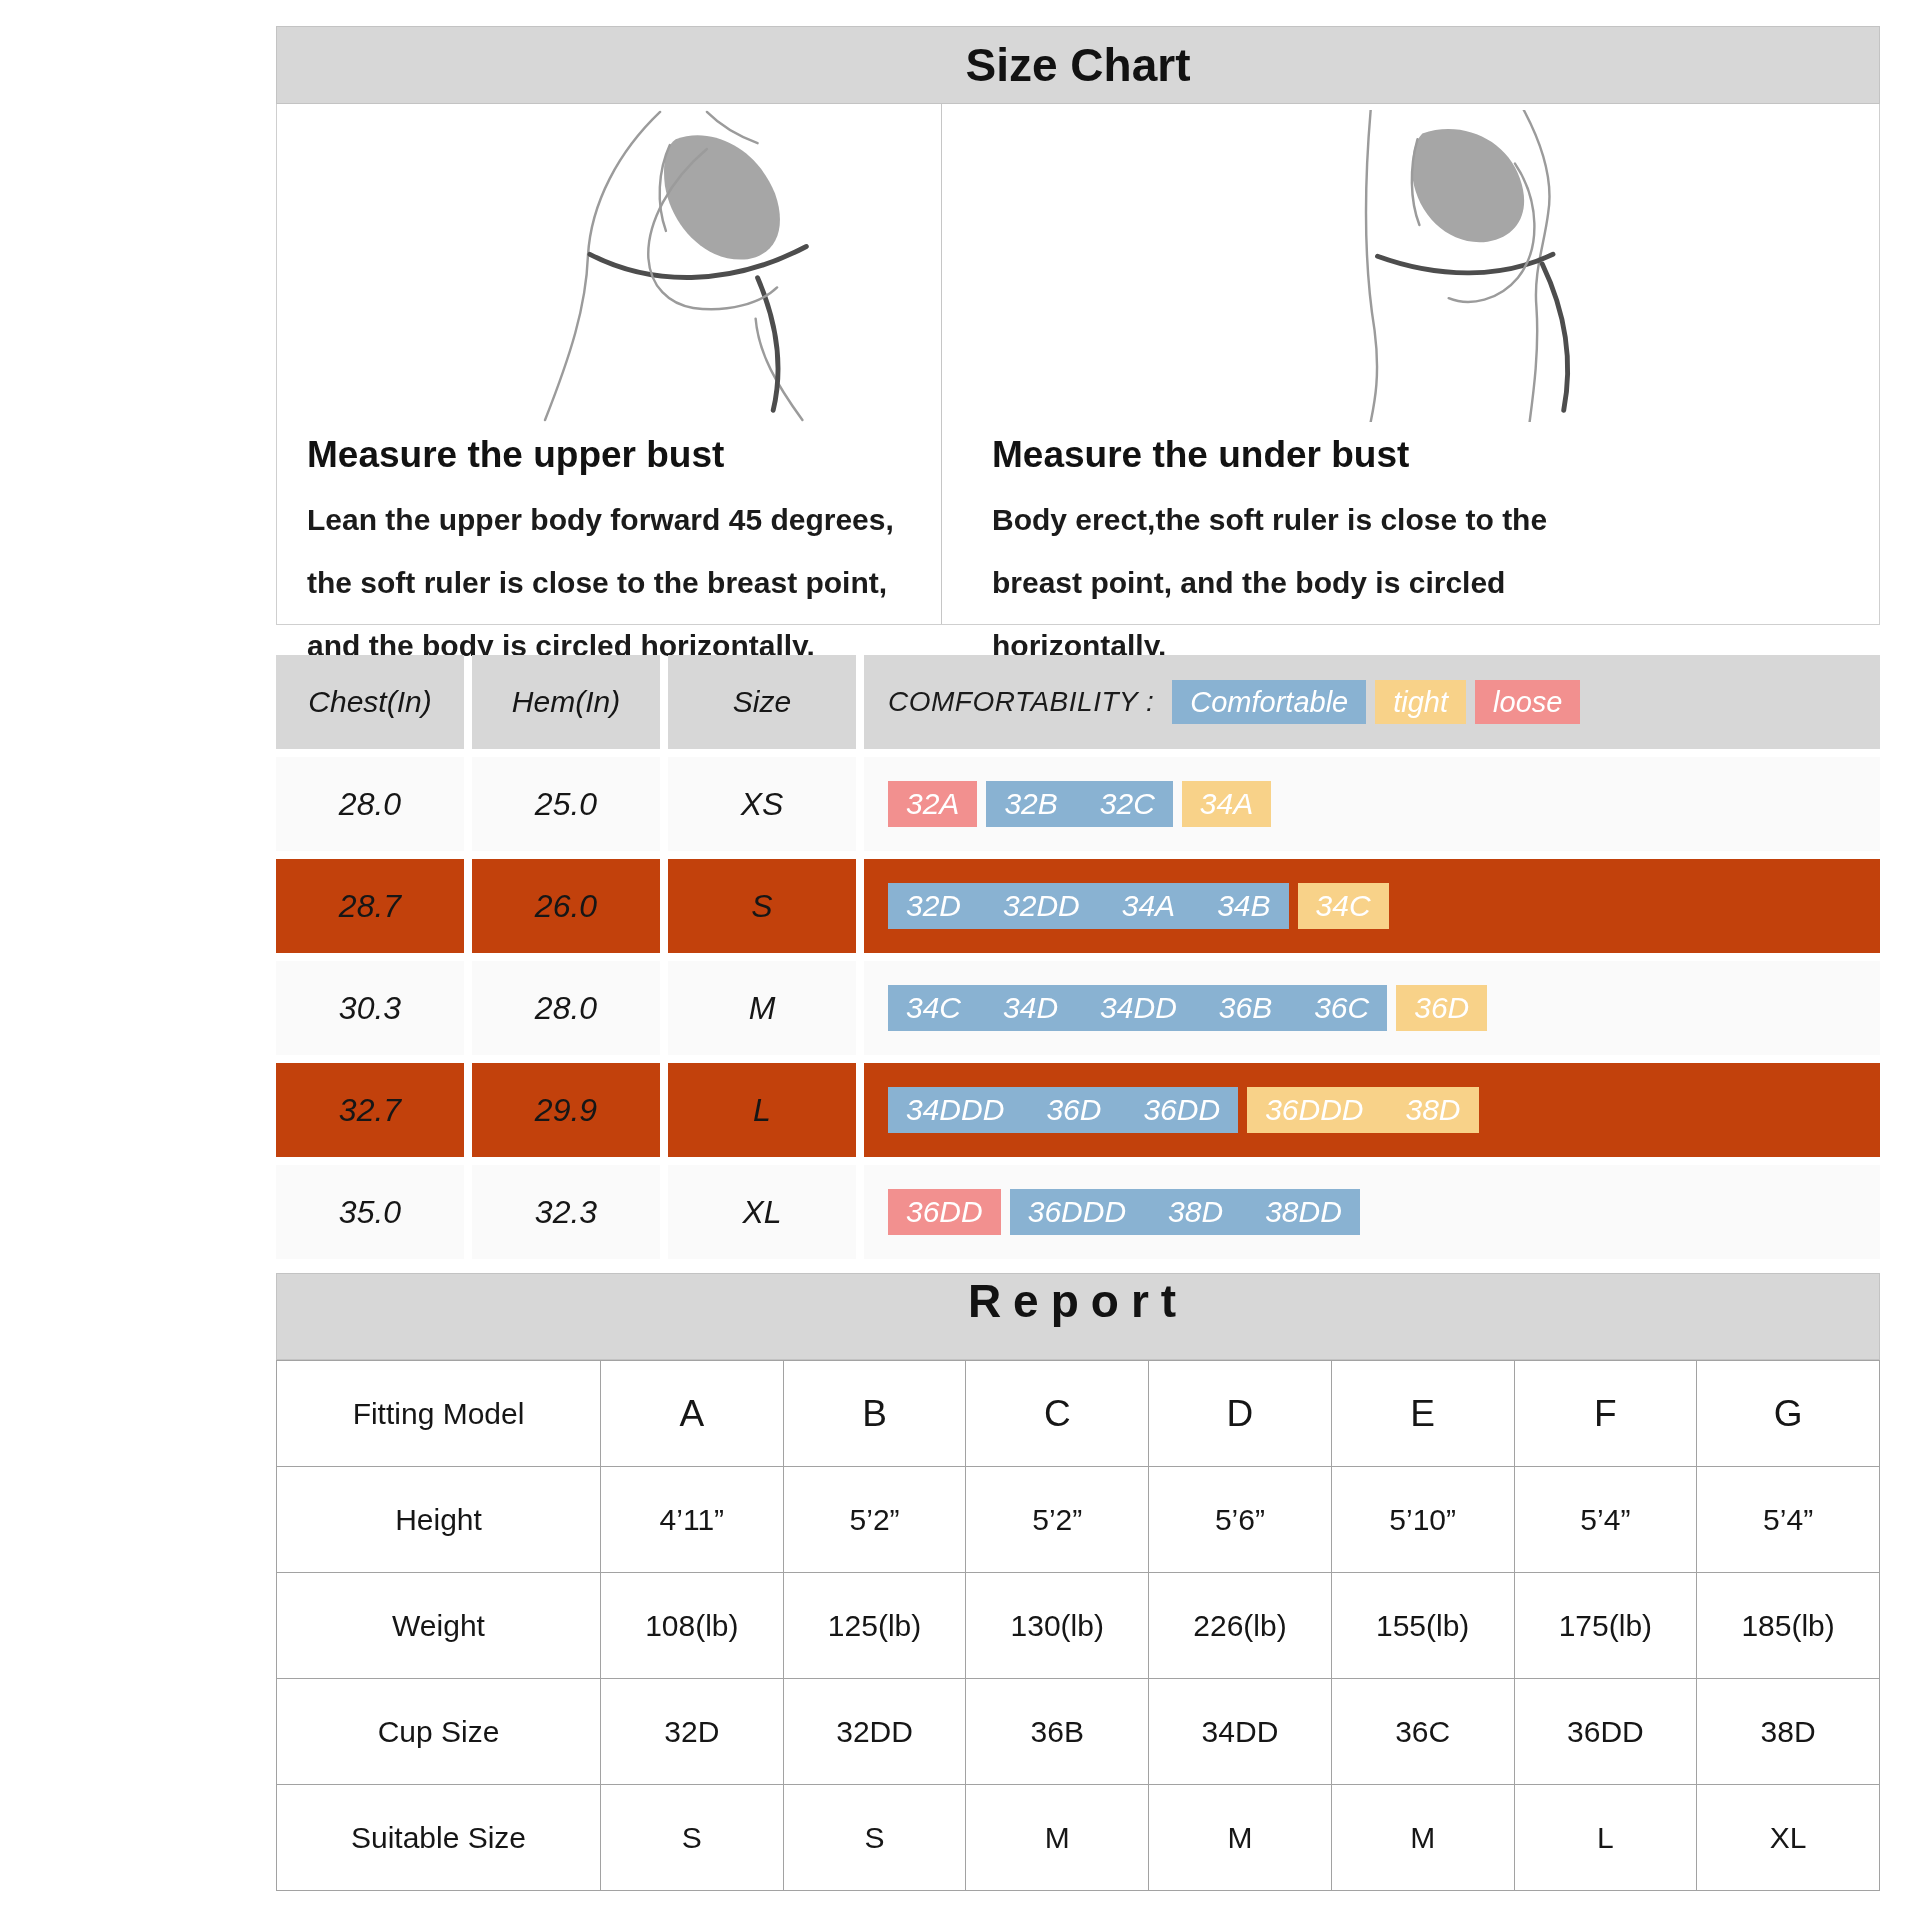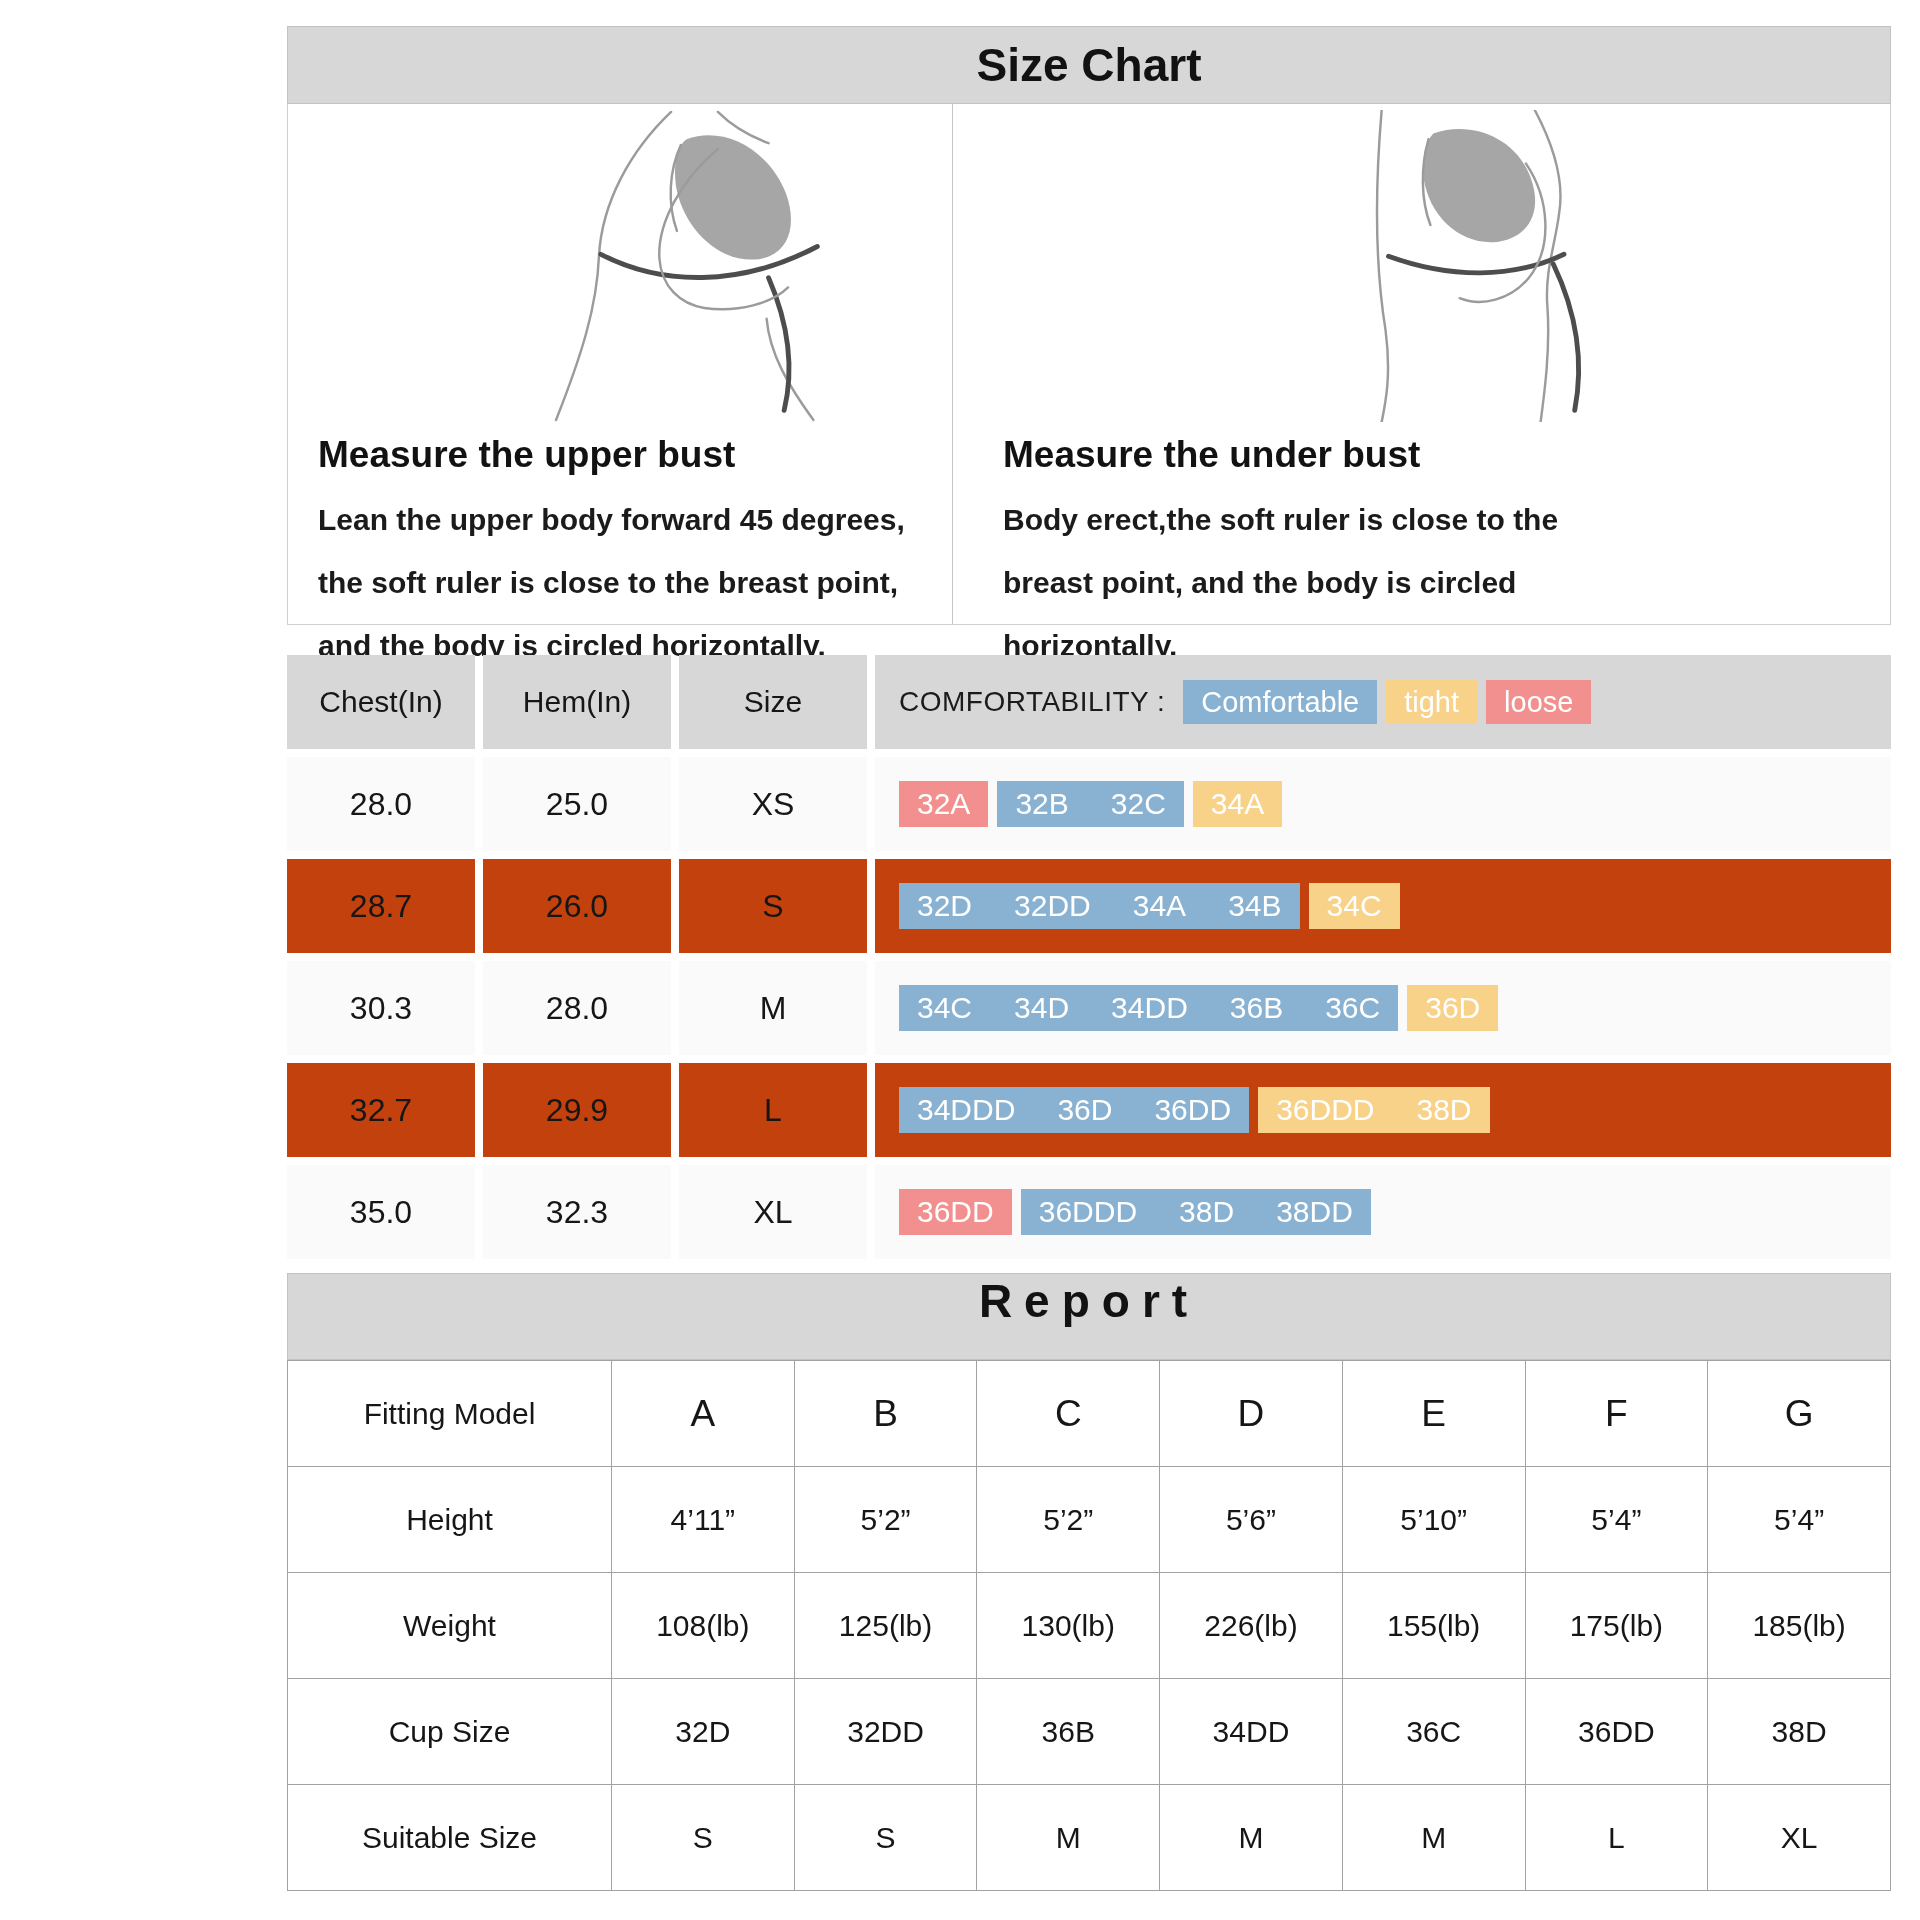--- a/index.html
+++ b/index.html
@@ -1,21 +1,21 @@
 <!DOCTYPE html>
 <html><head>
 <meta charset="utf-8">
 <style>
   * { box-sizing: border-box; }
   html,body { margin:0; padding:0; background:#ffffff; }
   body {
     width:1920px; height:1920px; overflow:hidden; position:relative;
     font-family:"Liberation Sans", sans-serif; color:#161616;
   }
-  .content { position:absolute; left:287px; top:26px; width:1604px; }
+  .content { position:absolute; left:276px; top:26px; width:1604px; }
 
   
   .title-bar {
     height:78px; background:#d7d7d7; border:1px solid #c3c3c3;
     display:flex; align-items:center; justify-content:center;
     font-size:46px; font-weight:bold; color:#121212;
   }
 
   
   .measure {
@@ -35,21 +35,21 @@
   .tape { fill:none; stroke:#4d4d4d; stroke-width:5; stroke-linecap:round; }
 
   
   .size-table {
     margin-top:30px;
     display:grid;
     grid-template-columns:188px 188px 188px 1fr;
     grid-auto-rows:94px;
     gap:8px;
   }
-  .cell { display:flex; align-items:center; justify-content:center; font-size:32px; }
+  .cell { display:flex; align-items:center; justify-content:center; font-size:32px;font-style:italic; }
   .cell.head { background:#d7d7d7; font-size:30px; }
   .cell.light { background:#fafafa; }
   .cell.gray  { background:#c2410c; }
   .cell.comf  { justify-content:flex-start; padding-left:24px; }
 
   .comf-label { font-size:28px; letter-spacing:0.5px; color:#1b1b1b; margin-right:18px; }
   .badge {
     display:inline-flex; align-items:center; height:46px;
     padding:0 18px; margin-right:9px; gap:42px;
     color:#ffffff; font-size:30px; white-space:nowrap;

